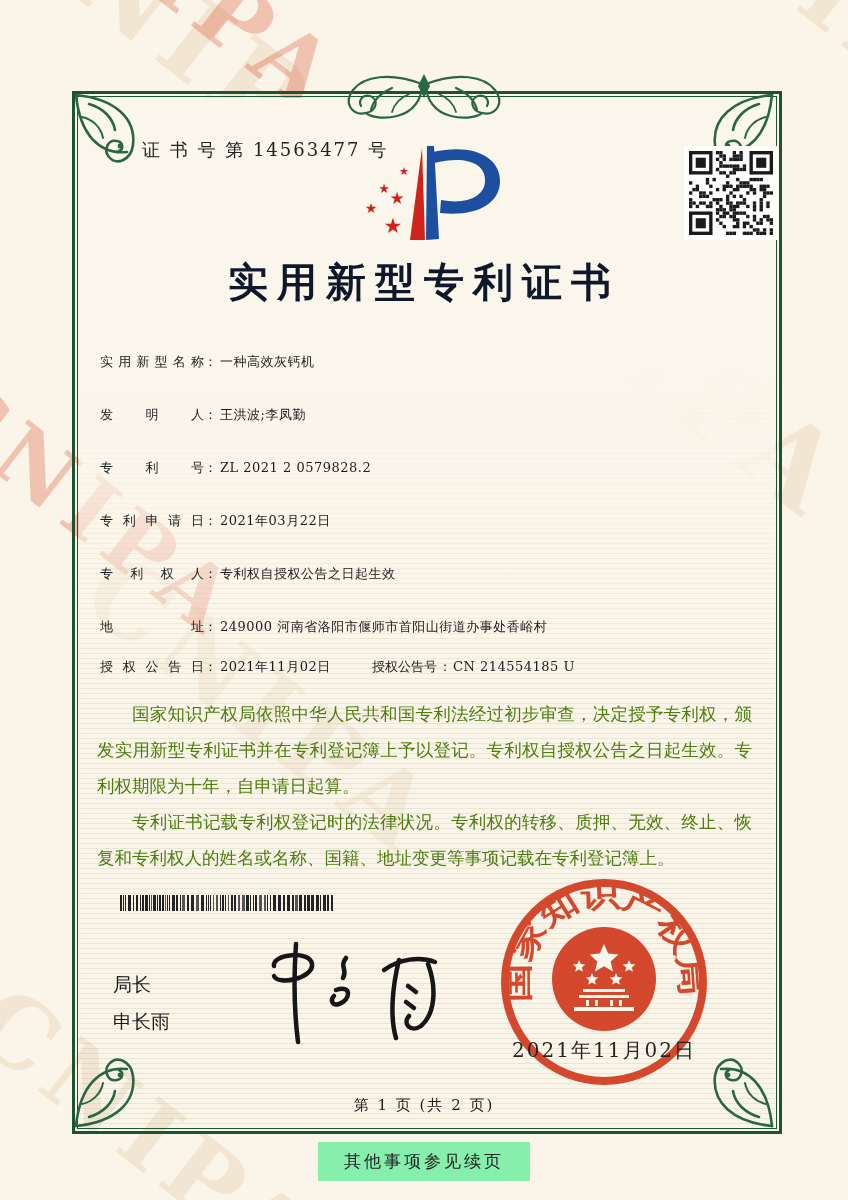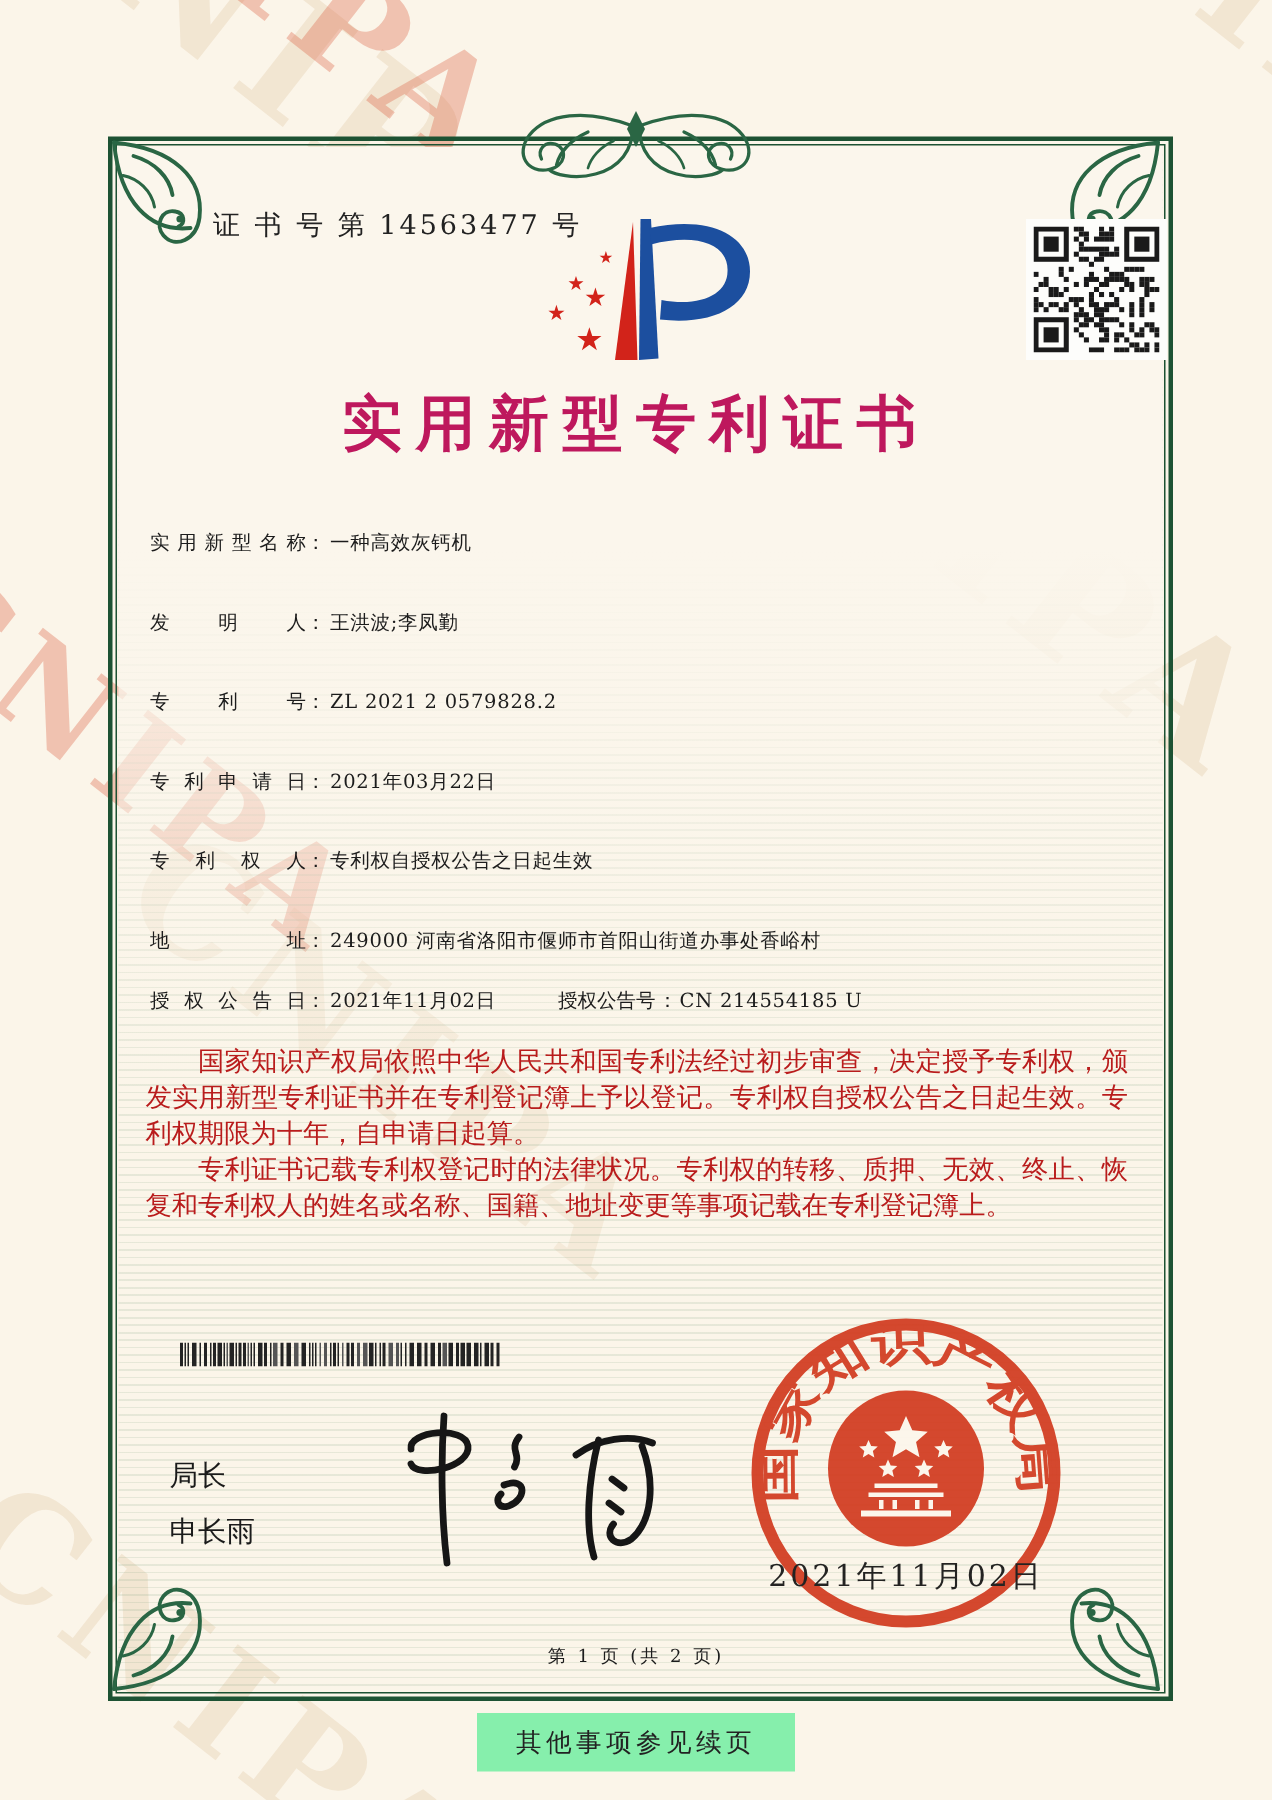--- a/index.html
+++ b/index.html
@@ -24,41 +24,41 @@
 
   .ornament{position:absolute;z-index:3;pointer-events:none;}
 
   
   .z{position:absolute;z-index:4;}
   .cert-no{left:98px;top:138px;font-size:18px;letter-spacing:2px;color:#222;margin-left:44px;}
   .logo{left:338px;top:136px;}
   .qr-box{left:684px;top:146px;width:94px;height:94px;background:#fdfdfb;}
   .qr-box svg{margin:5px;display:block;}
   .title{left:72px;top:255px;width:704px;text-align:center;font-size:40px;font-weight:bold;
-         letter-spacing:9px;color:#be185d;}
+         letter-spacing:9px;color:#0f172a;}
 
   .fields{left:100px;top:353px;width:650px;font-size:13px;}
   .frow{margin-bottom:29px;height:24px;white-space:nowrap;position:relative;}
   .flabel{display:inline-block;width:104px;text-align:justify;text-align-last:justify;vertical-align:top;}
   .fcolon{display:inline-block;width:16px;}
   .fvalue{letter-spacing:0.5px;}
   .frow.addr{margin-bottom:16px;}
   .gr-right{position:absolute;left:272px;top:0;text-align:center;}
 
-  .body-text{left:97px;top:696px;width:655px;font-size:17.5px;line-height:24px;
-             text-align:justify;color:#b91c1c;}
+  .body-text{left:97px;top:696px;width:655px;font-size:17.5px;line-height:36px;
+             text-align:justify;color:#4d7c0f;}
   .body-text p{margin:0;text-indent:2em;}
 
   .barcode{left:120px;top:895px;}
   .signer{left:113px;top:966px;font-size:19px;font-family:Liberation Serif, serif;
           color:#1b1b1b;line-height:37px;}
   .signature{left:258px;top:938px;}
   .seal{left:494px;top:872px;}
 
-  .page-num{left:72px;top:1096px;width:704px;text-align:center;font-size:12px;letter-spacing:2px;}
+  .page-num{left:72px;top:1096px;width:704px;text-align:center;font-size:15px;letter-spacing:2px;}
   .cont-note{left:0;top:1142px;width:848px;text-align:center;z-index:5;}
   .cont-note span{display:inline-block;background:#86efac;padding:8px 26px;font-size:17px;
                   letter-spacing:3px;color:#222;}
 </style>
 </head>
 <body>
 
 <div class="page">
 
   <div class="wm wm-tan" style="left:-40px;top:-30px;font-size:112px;">CNIPA</div>

